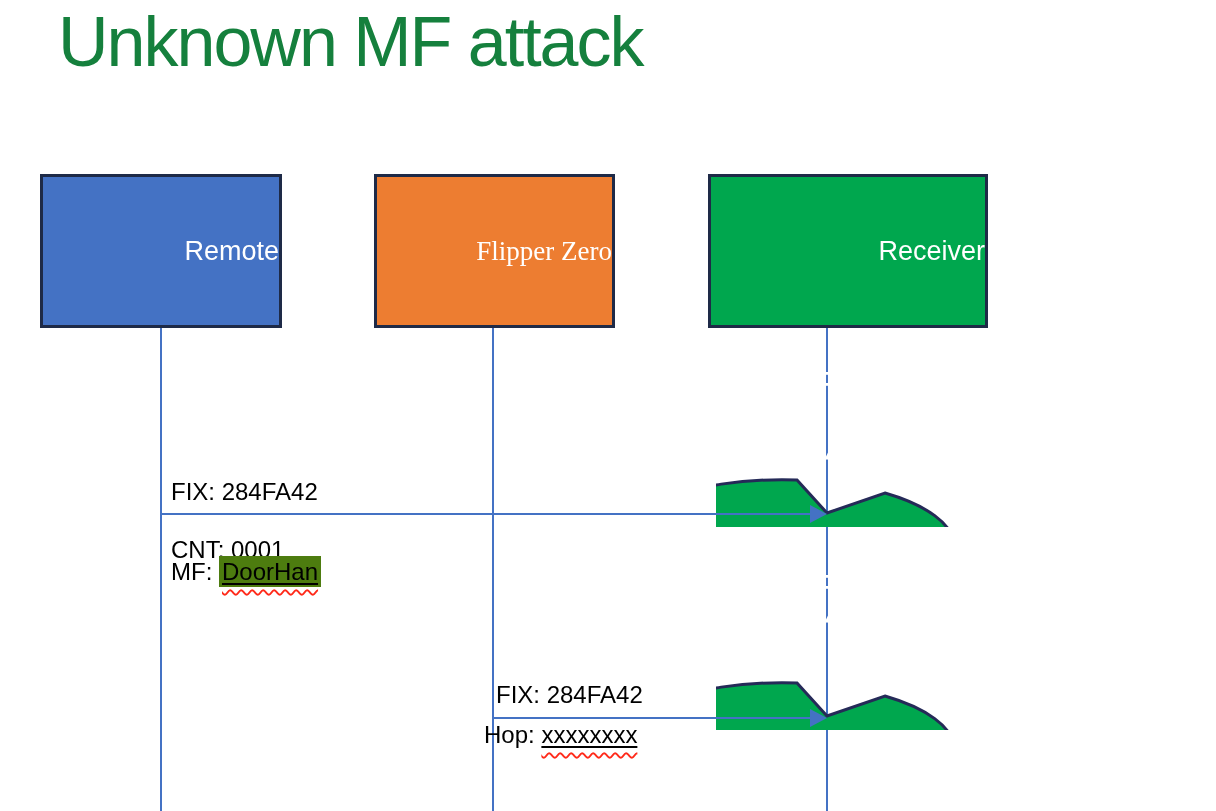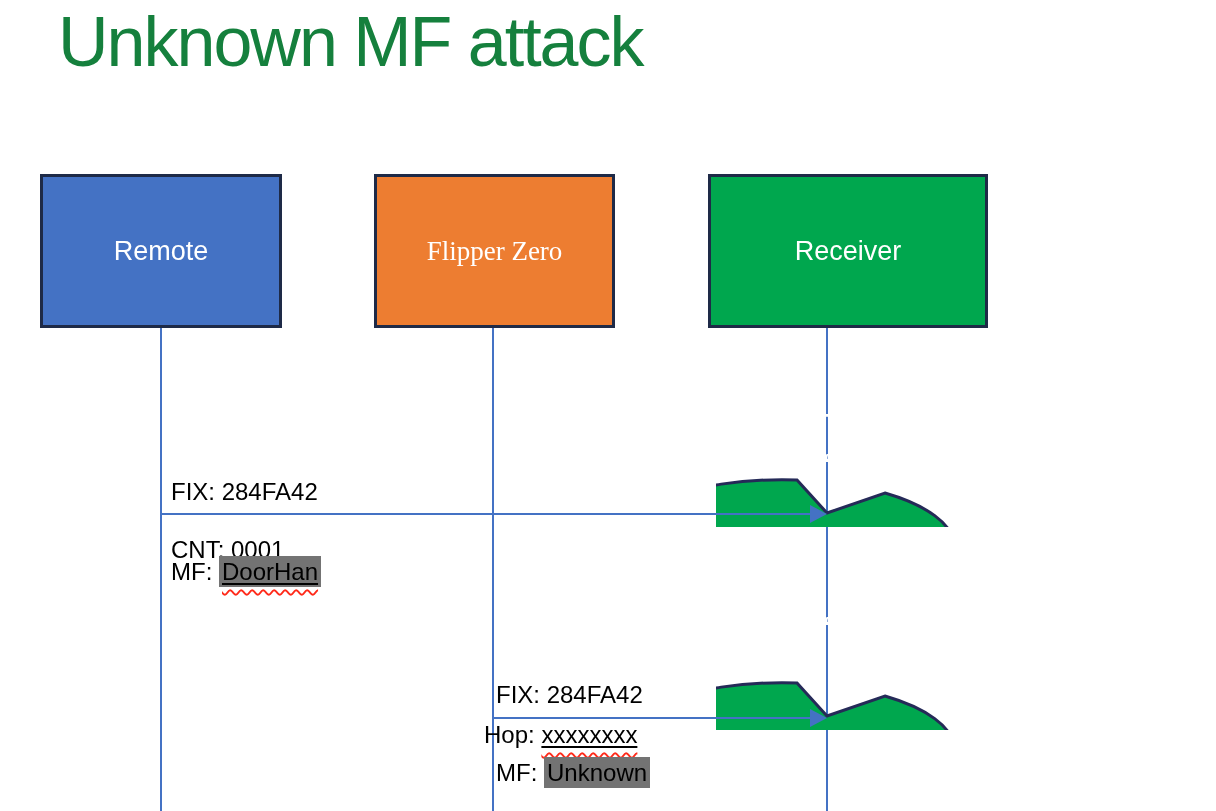--- a/index.html
+++ b/index.html
@@ -23,21 +23,21 @@
     color: #15803d;
     white-space: nowrap;
   }
   .actor {
     position: absolute;
     top: 174px;
     height: 154px;
     border: 3px solid #1e2a47;
     display: flex;
     align-items: center;
-    justify-content: center;
+    justify-content: flex-end;
     color: #ffffff;
     font-size: 27px;
   }
   .actor-remote   { left: 40px;  width: 242px; background: #4472c4; }
   .actor-flipper  { left: 374px; width: 241px; background: #ed7d31; font-family: Liberation Serif, serif; }
   .actor-receiver { left: 708px; width: 280px; background: #00a74e; }
   .lifeline {
     position: absolute;
     top: 328px;
     height: 483px;
@@ -68,21 +68,21 @@
     font-size: 24px;
     white-space: nowrap;
     color: #000;
   }
   .m1-above  { left: 171px; top: 478px; }
   .m1-below1 { left: 171px; top: 536px; }
   .m1-below2 { left: 171px; top: 558px; }
   .m2-above  { left: 496px; top: 681px; }
   .m2-below1 { left: 484px; top: 721px; }
   .m2-below2 { left: 496px; top: 759px; }
-  .hl { background: #737373; padding: 2px 3px; }
+  .hl { background: #4d7c0f; padding: 2px 3px; }
   .squiggle {
     text-decoration-line: underline;
     text-decoration-style: wavy;
     text-decoration-color: #ff2a1a;
     text-decoration-thickness: 1.5px;
     text-underline-offset: 9px;
   }
   .u {
     text-decoration-line: underline;
     text-decoration-style: solid;
@@ -94,20 +94,21 @@
   .callout-1 { left: 716px; top: 352px; }
   .callout-2 { left: 716px; top: 555px; }
   .callout-text {
     position: absolute;
     left: 726px;
     width: 344px;
     text-align: center;
     color: #ffffff;
     font-size: 35px;
     line-height: 40px;
+    font-family: Liberation Mono, monospace;
   }
   .callout-text-1 { top: 366px; }
   .callout-text-2 { top: 569px; }
 </style>
 </head>
 <body>
 
 <div class="slide">
 
   <div class="slide-title">Unknown MF attack</div>
@@ -147,15 +148,14 @@
   <div class="arrowhead arrowhead-1"></div>
   <div class="msg-line msg-line-2"></div>
   <div class="arrowhead arrowhead-2"></div>
 
   <div class="msg-label m1-above">FIX: 284FA42</div>
   <div class="msg-label m1-below1">CNT: 0001</div>
   <div class="msg-label m1-below2"><span>MF: </span><span class="squiggle"><span class="hl u">DoorHan</span></span></div>
 
   <div class="msg-label m2-above">FIX: 284FA42</div>
   <div class="msg-label m2-below1"><span>Hop: </span><span class="squiggle"><span class="u">xxxxxxxx</span></span></div>
-  <div class="msg-label m2-below2"><span>MF: </span><span class="hl">Unknown</span></div>
 
 </div>
 
 </body></html>

